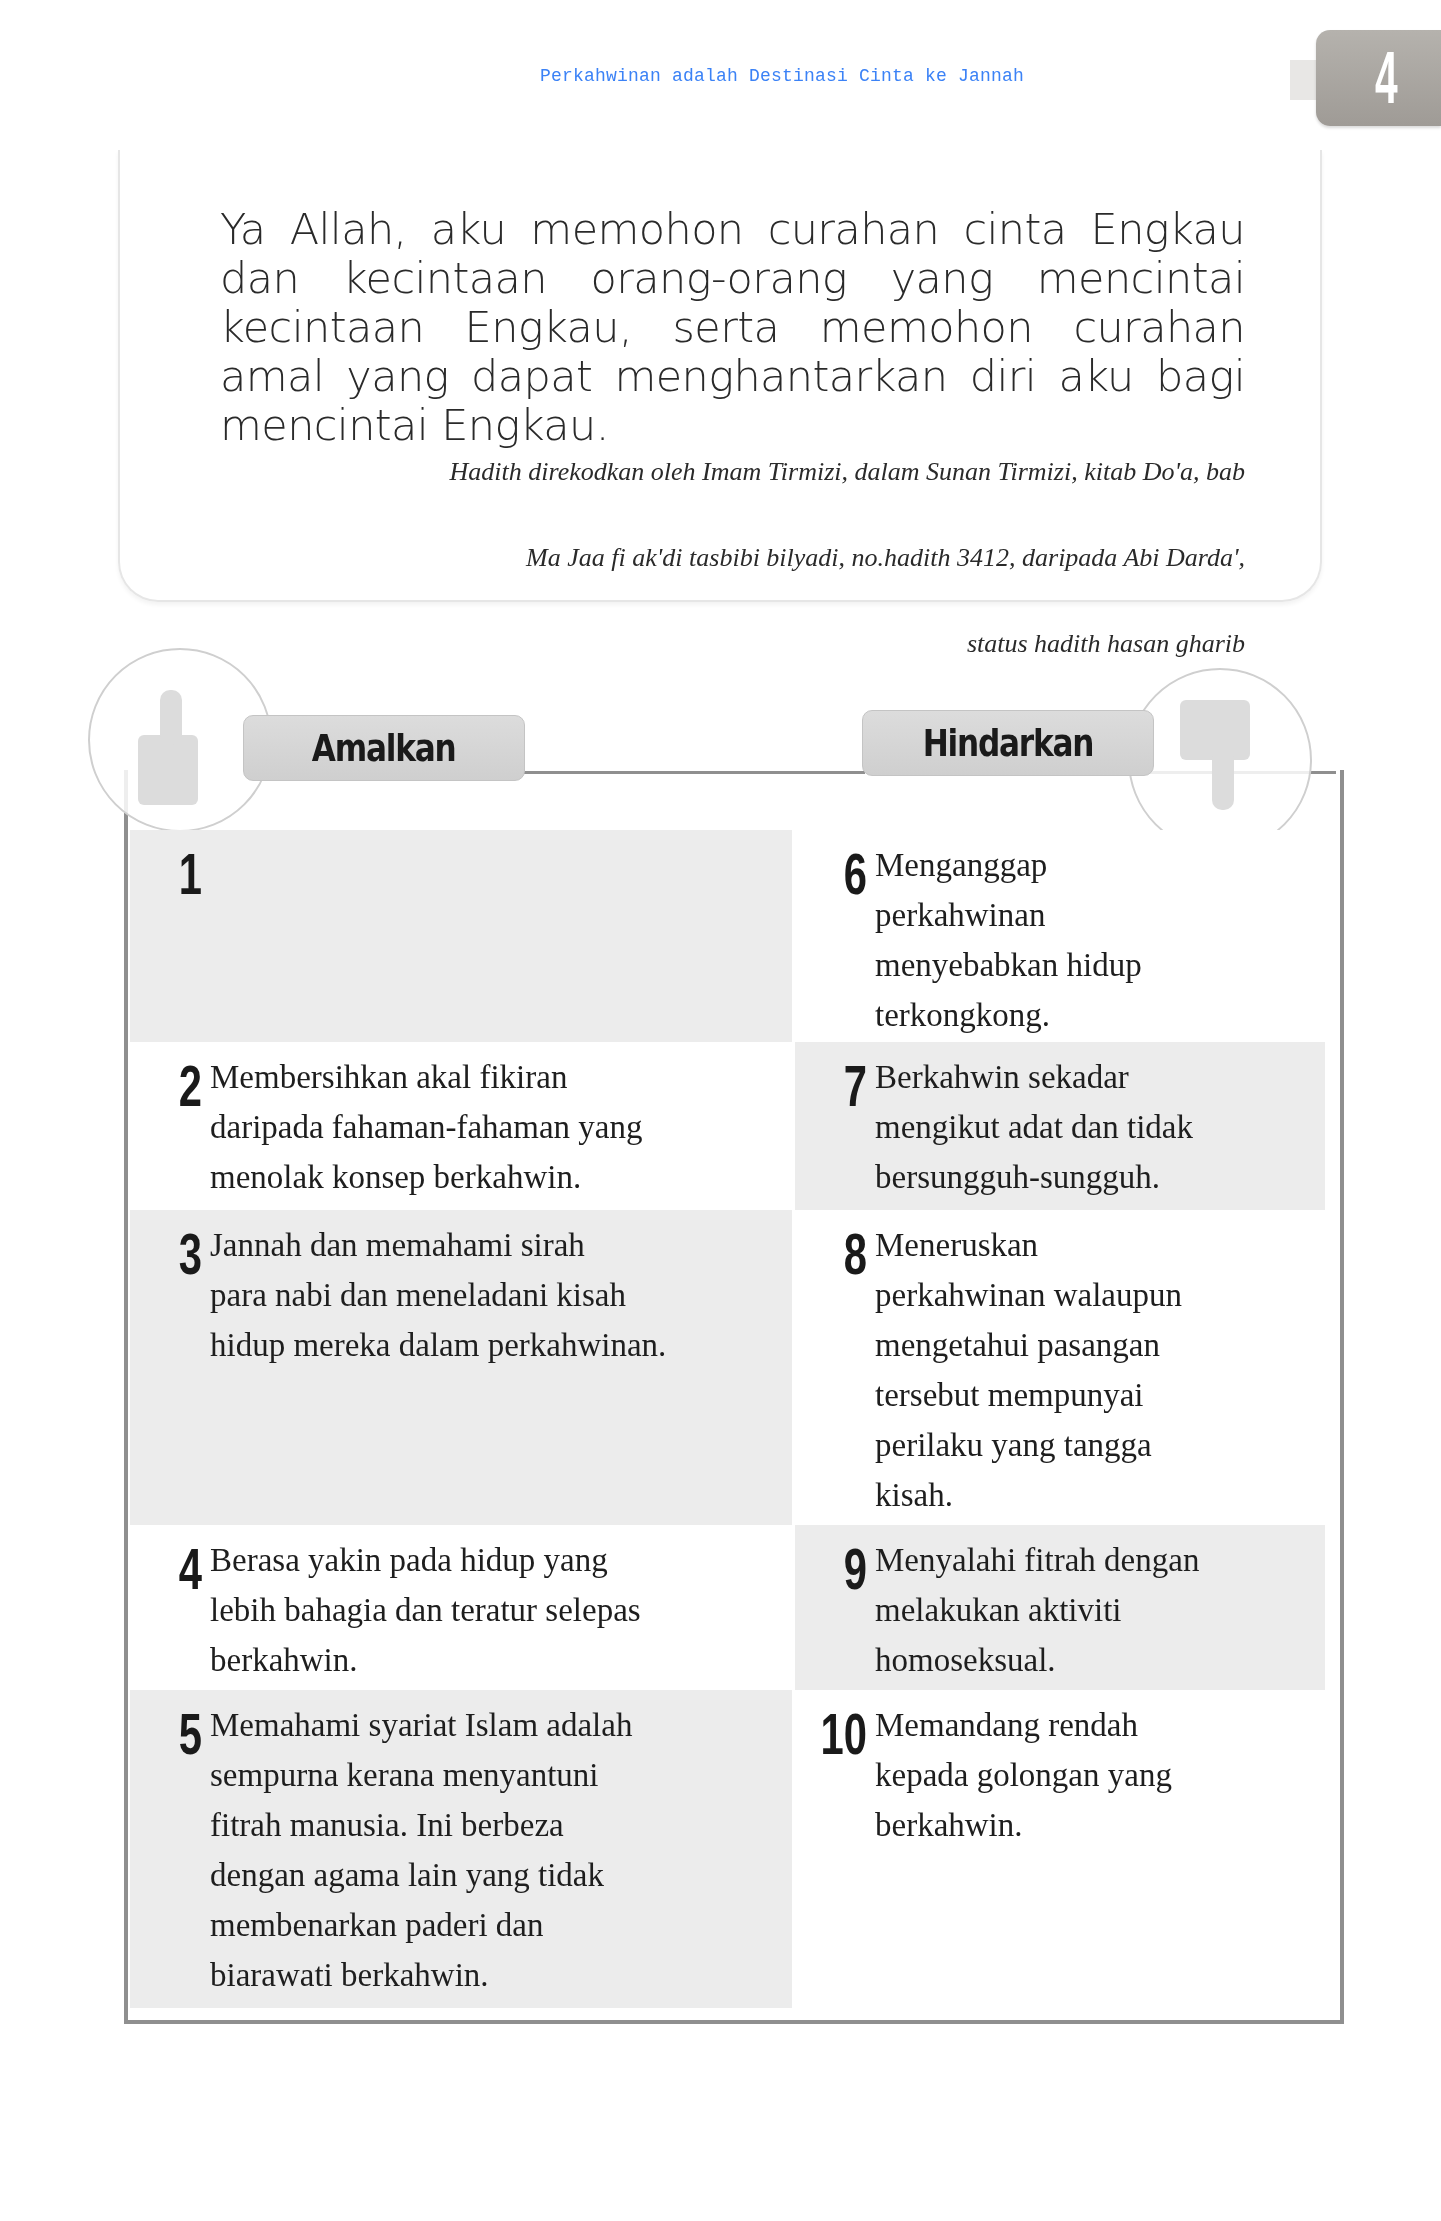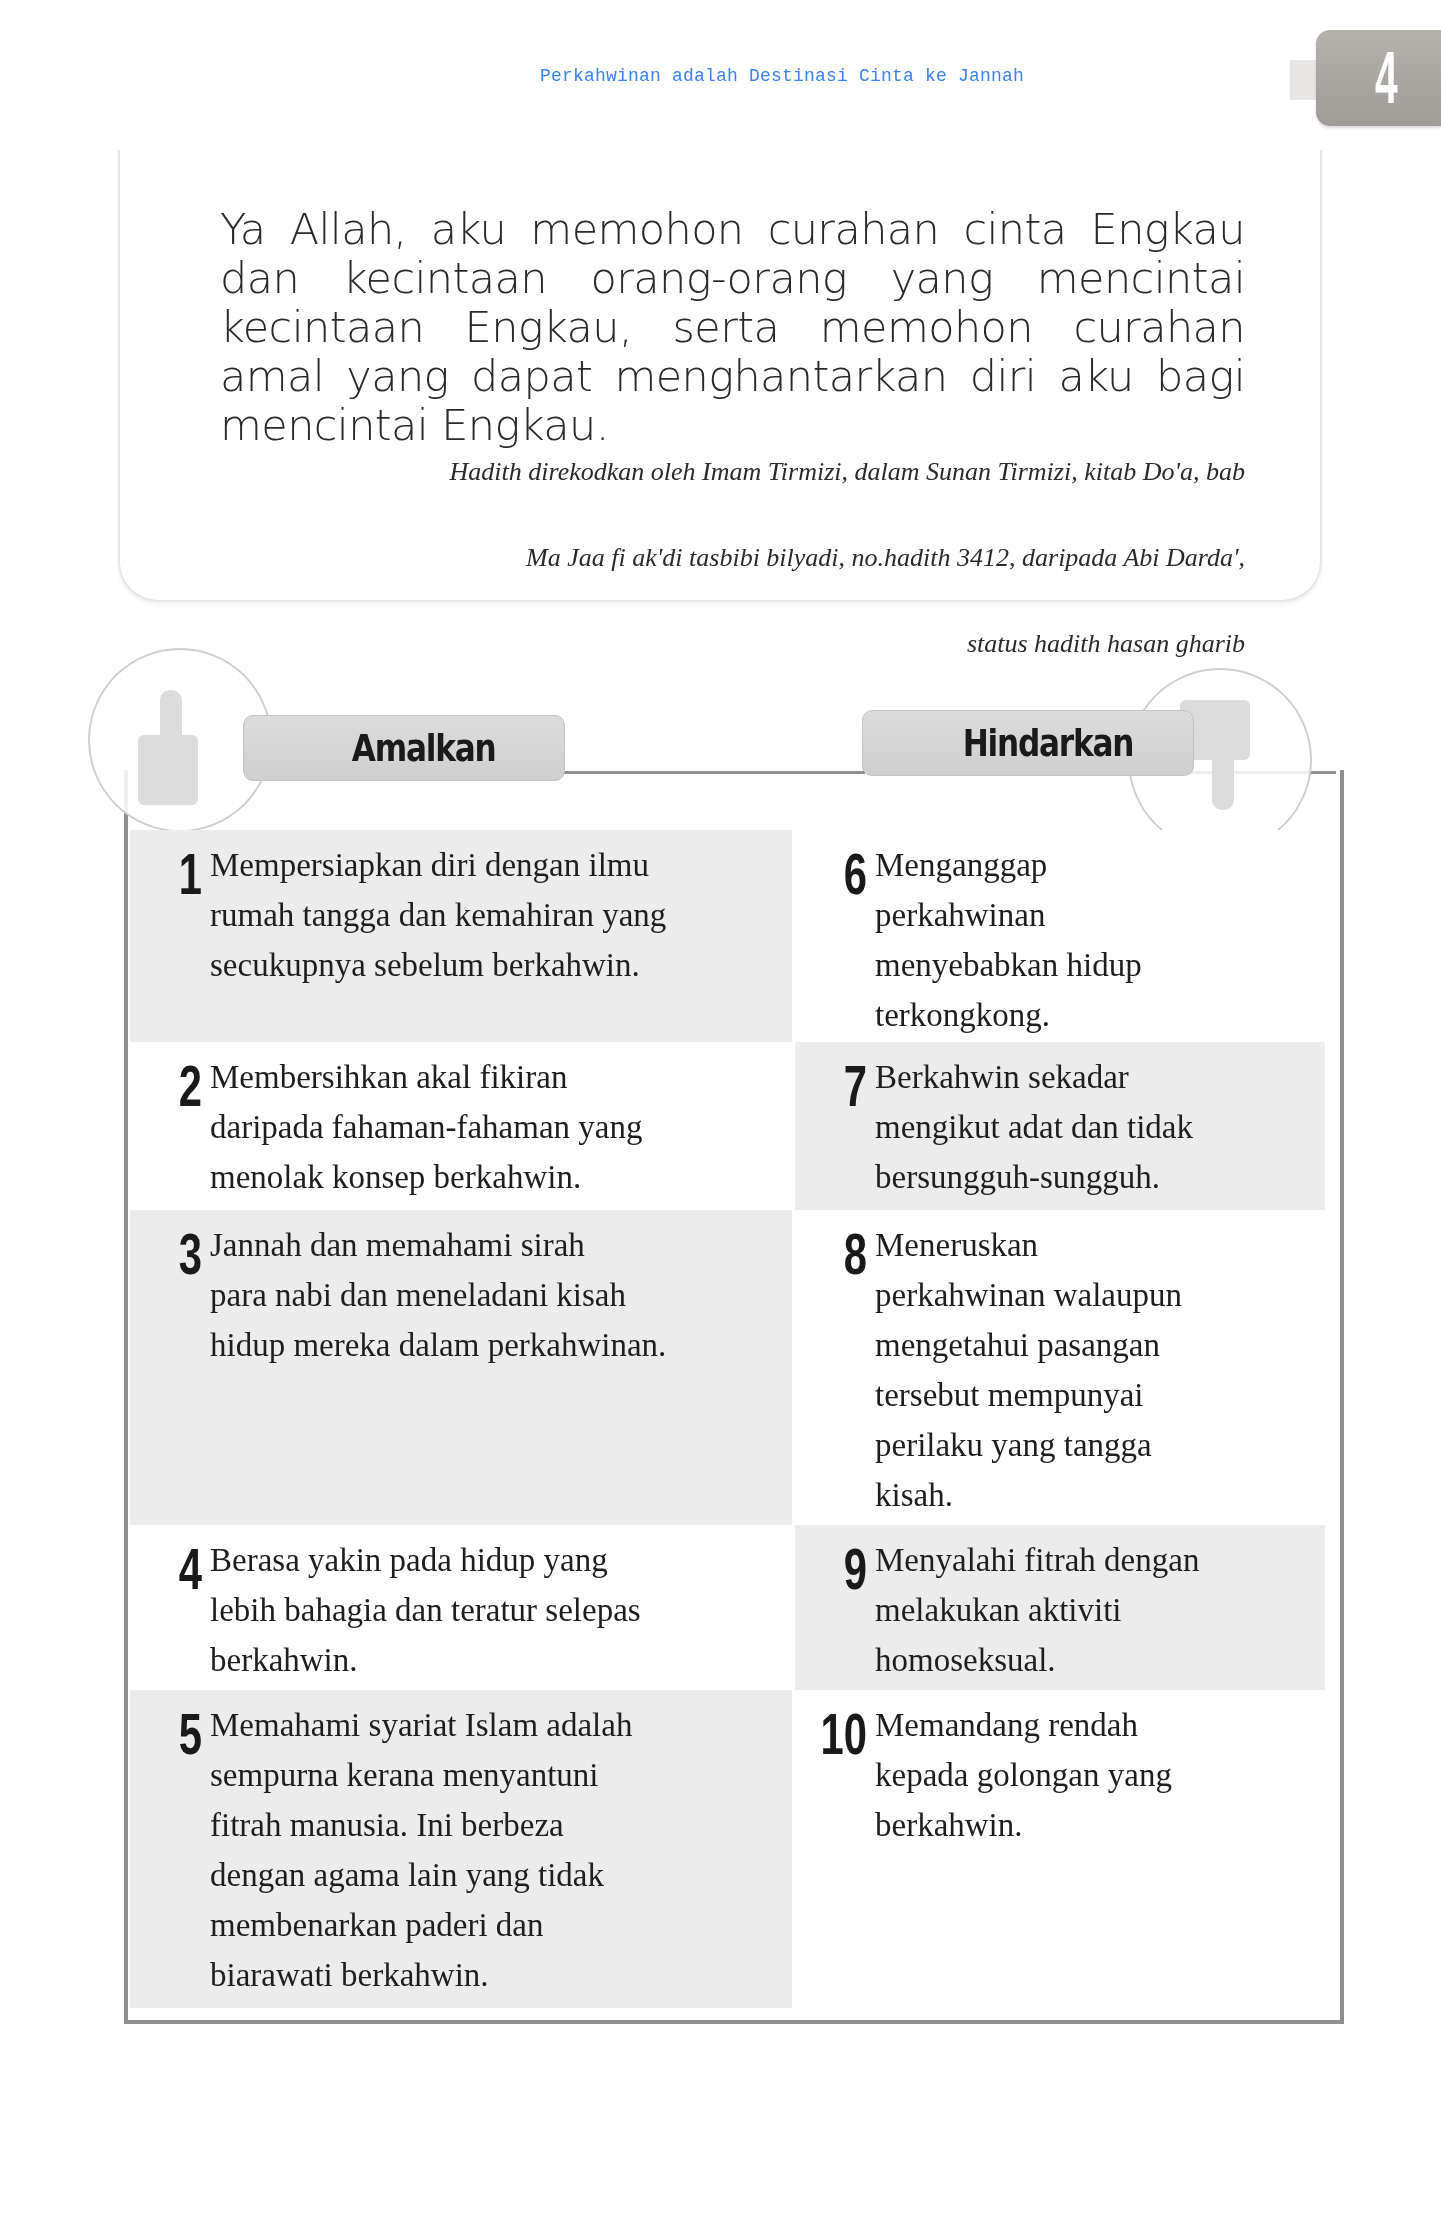--- a/index.html
+++ b/index.html
@@ -55,21 +55,21 @@
   .icon-circle {
     position: absolute; width: 180px; height: 180px; border-radius: 50%;
     border: 2px solid #cfcfcf; background: rgba(255,255,255,0.85);
   }
   .pill {
     position: absolute; height: 64px; border-radius: 10px;
     background: linear-gradient(180deg, #dcdcdc 0%, #cfcfcf 100%);
     border: 1px solid #c4c4c4;
     display: flex; align-items: center; justify-content: center;
     font-family: "DejaVu Sans", sans-serif; font-weight: bold; font-size: 38px; color: #1a1a1a;
-    letter-spacing: -1.5px; transform-origin: center; padding-left: 40px;
+    letter-spacing: -1.5px; transform-origin: center;
   }
   .pill span { display: inline-block; transform: scaleX(0.82); }
 
   .cell {
     position: absolute; box-sizing: border-box; padding-left: 80px; padding-top: 10px;
   }
   .cell.grey { background: #ececec; }
   .cell.white { background: #ffffff; }
   .num {
     position: absolute; top: 14px; left: 0; width: 72px; text-align: right;
@@ -117,25 +117,20 @@
 
 <div class="pill" style="left:243px; top:715px; width:280px;">
   <span>Amalkan</span>
 </div>
 <div class="pill" style="left:862px; top:710px; width:290px;">
   <span>Hindarkan</span>
 </div>
 
 <div class="cell grey" style="left:130px; top:830px; width:662px; height:212px;">
   <div class="num">1</div>
-  <div class="text">
-    <div>Mempersiapkan diri dengan ilmu</div>
-    <div>rumah tangga dan kemahiran yang</div>
-    <div>secukupnya sebelum berkahwin.</div>
-  </div>
 </div>
 <div class="cell white" style="left:130px; top:1042px; width:662px; height:168px;">
   <div class="num">2</div>
   <div class="text">
     <div>Membersihkan akal fikiran</div>
     <div>daripada fahaman-fahaman yang</div>
     <div>menolak konsep berkahwin.</div>
   </div>
 </div>
 <div class="cell grey" style="left:130px; top:1210px; width:662px; height:315px;">

